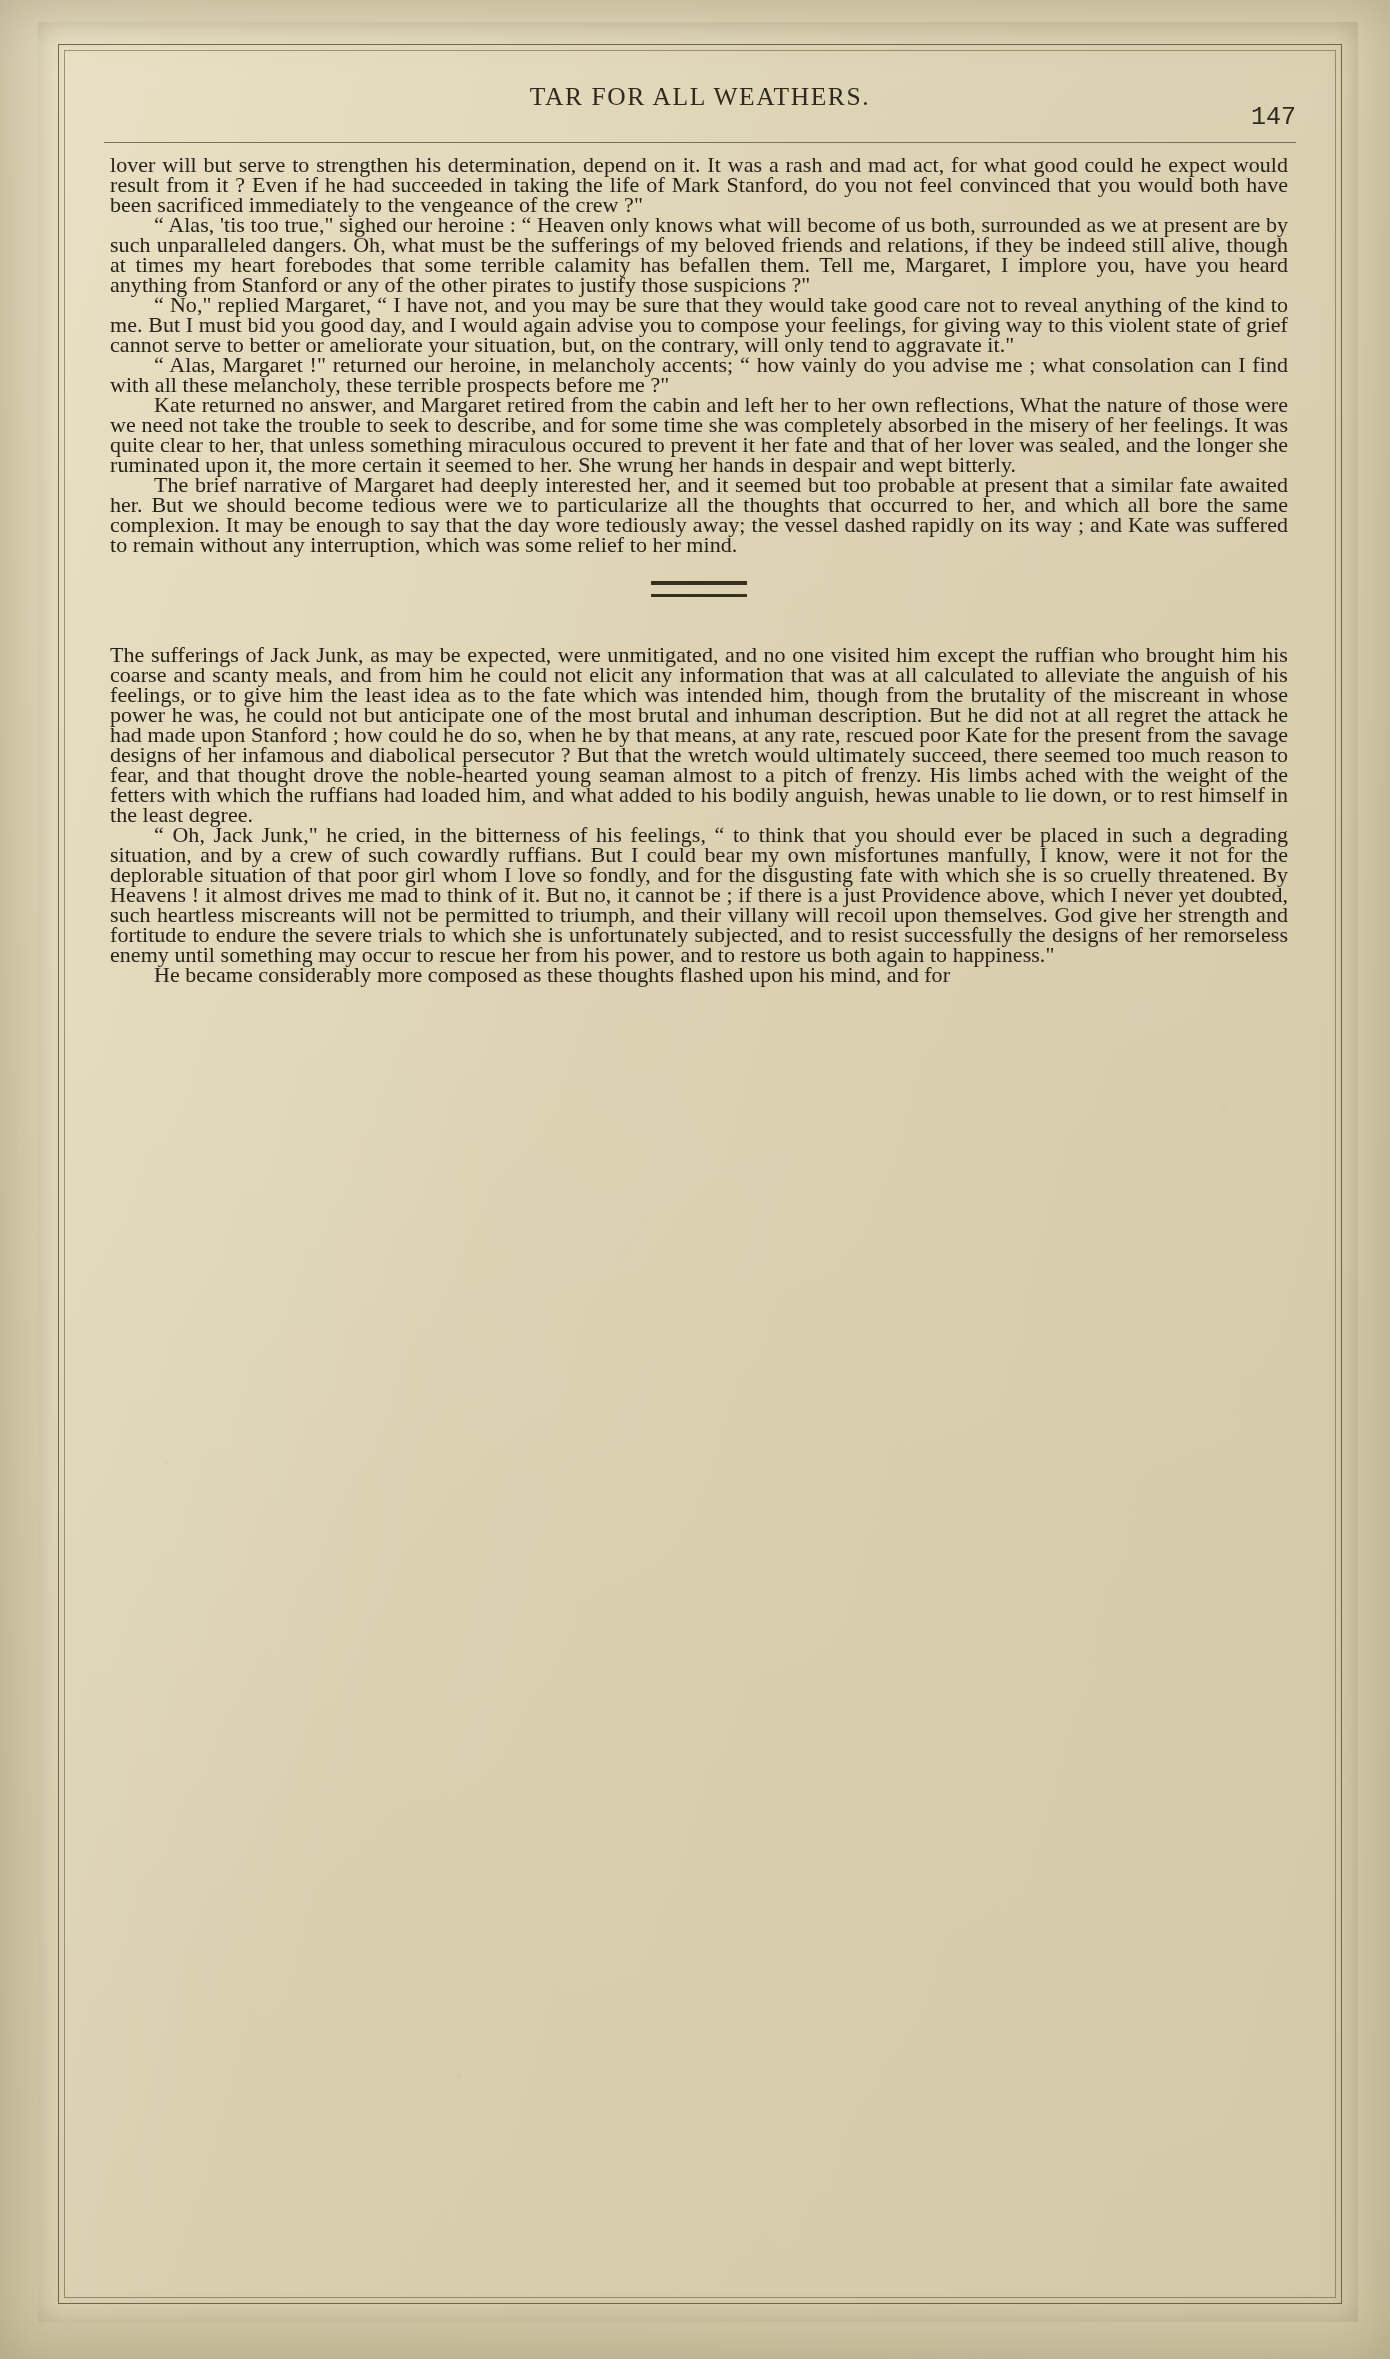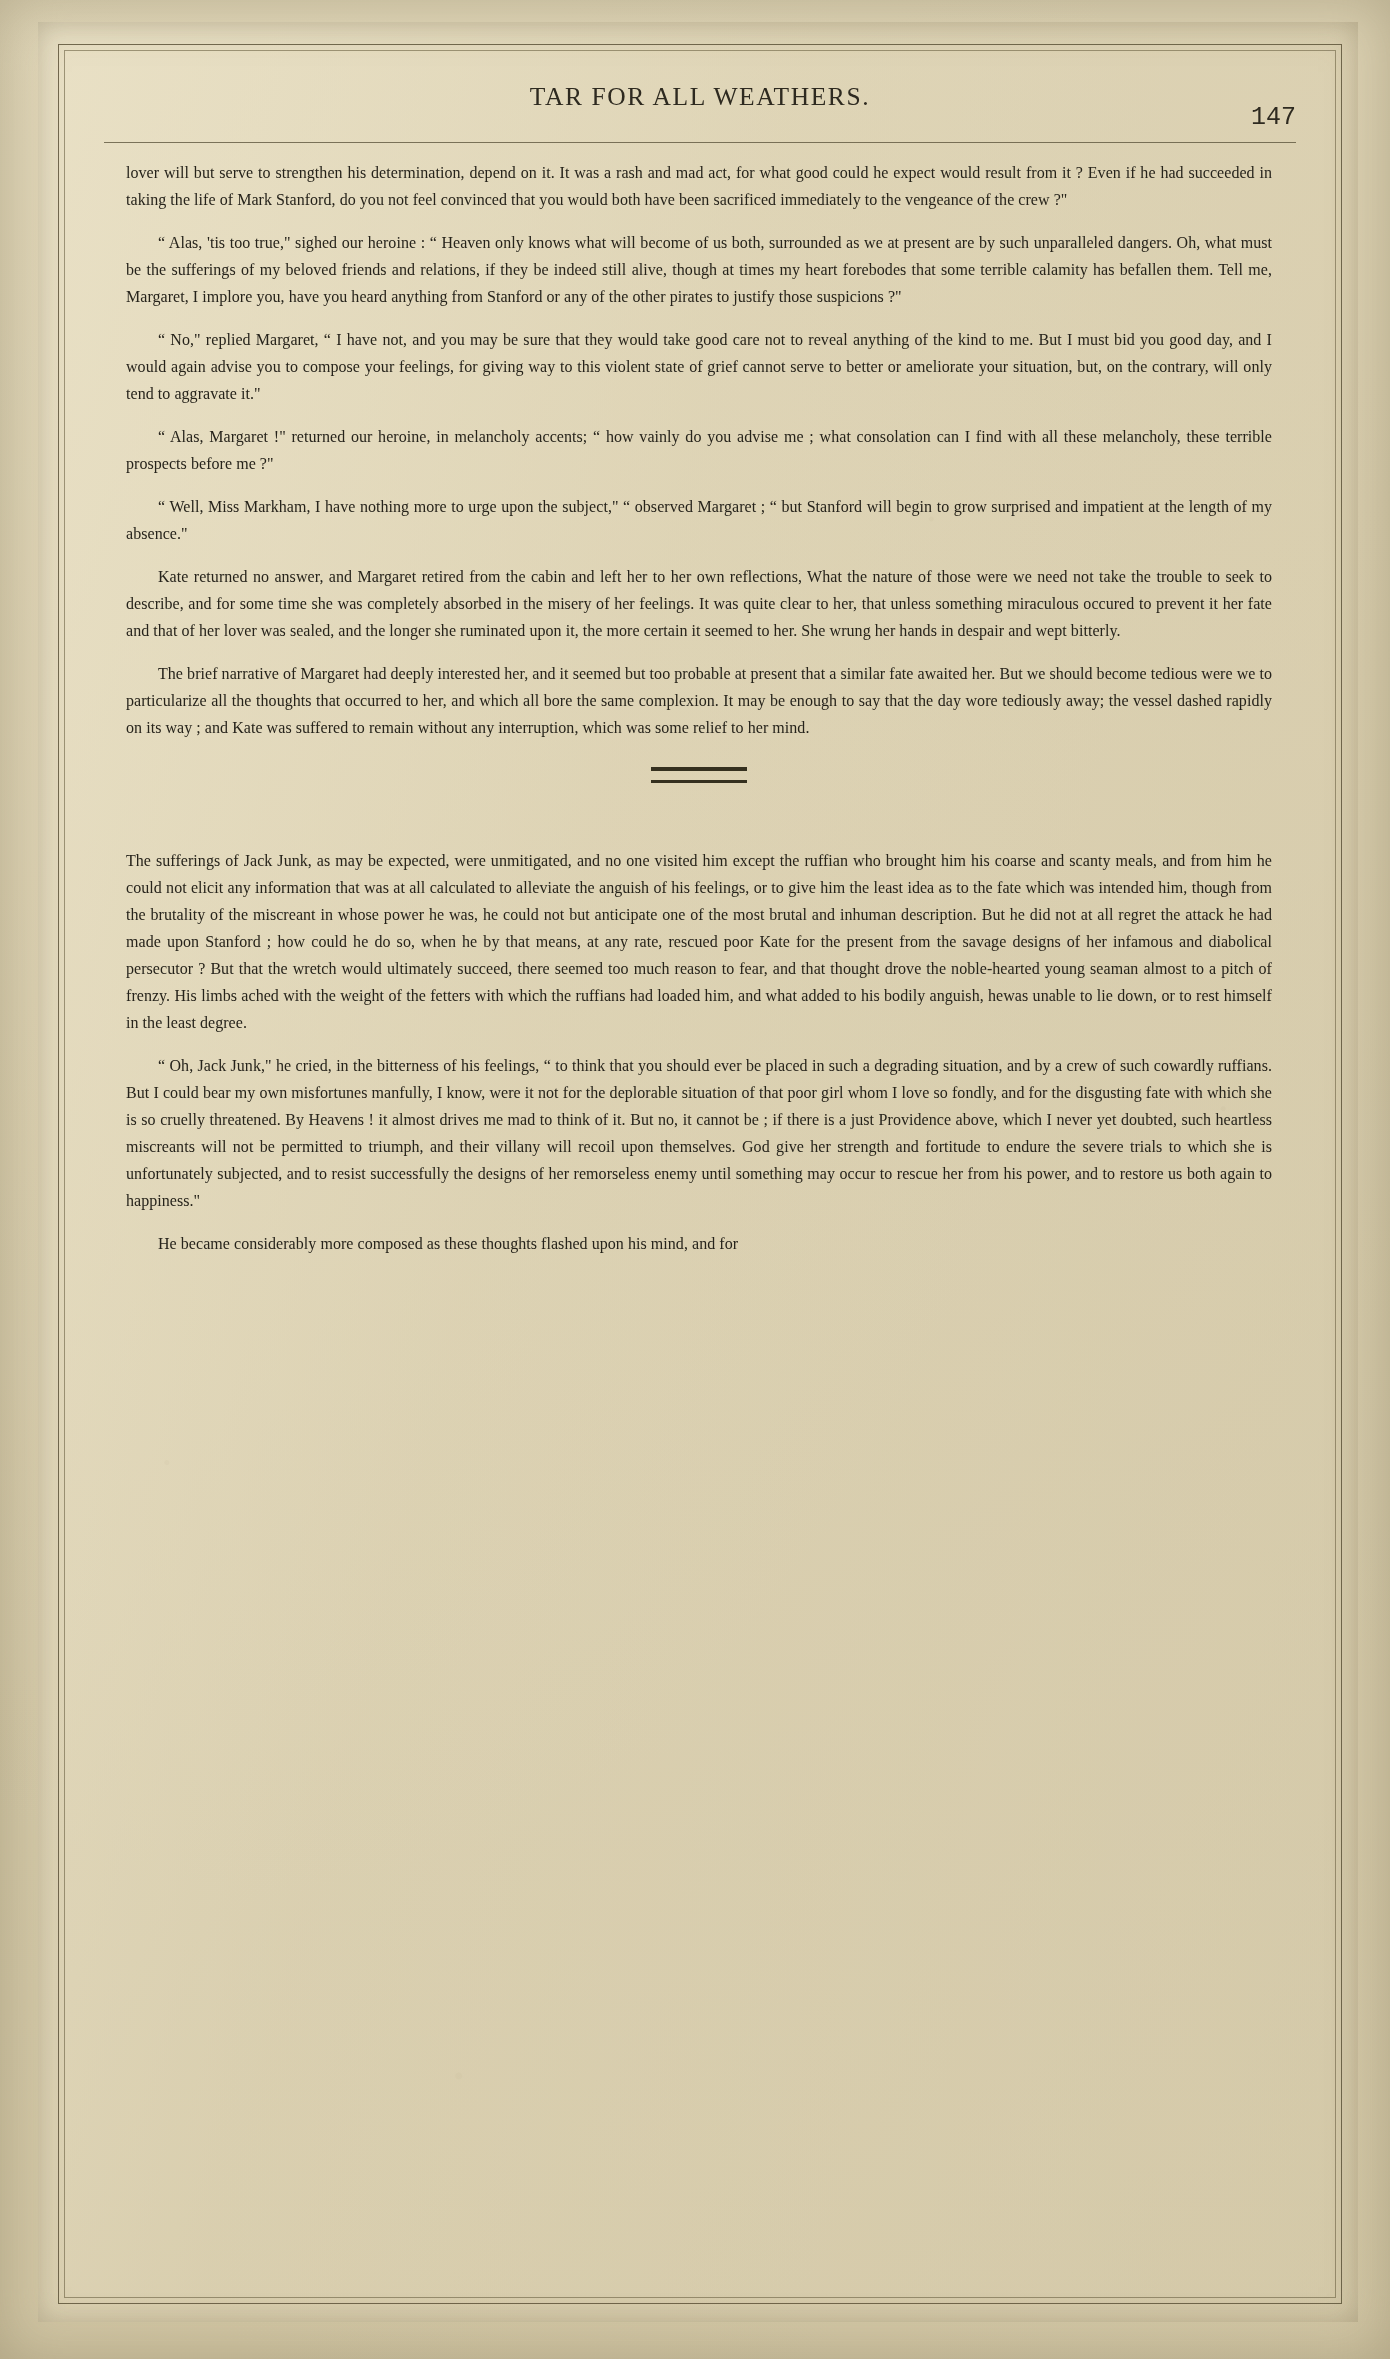--- a/index.html
+++ b/index.html
@@ -101,23 +101,23 @@
     height: 1.4px;
     background: #564e36;
     opacity: 0.75;
   }
 
   .body-text {
     width: 1178px;
     margin-left: 6px;
   }
   p.para {
-    margin: 16px;
-    font-size: 16px;
-    line-height: 27px;
+    margin: 0;
+    font-size: 22px;
+    line-height: 20px;
     color: #26231b;
     text-align: justify;
     text-indent: 2.0em;
     letter-spacing: 0.05px;
   }
   p.para.first {
     text-indent: 0;
   }
   .ornament {
     margin: 26px auto 22px auto;
@@ -175,21 +175,20 @@
       <div class="running-title">TAR FOR ALL WEATHERS.</div>
       <div class="folio">147</div>
     </div>
     <div class="header-rule"></div>
 
     <div class="body-text">
       <p class="para first">lover will but serve to strengthen his determination, depend on it. It was a rash and mad act, for what good could he expect would result from it ? Even if he had succeeded in taking the life of Mark Stanford, do you not feel convinced that you would both have been sacrificed immediately to the vengeance of the crew ?"</p>
       <p class="para">“ Alas, 'tis too true," sighed our heroine : “ Heaven only knows what will become of us both, surrounded as we at present are by such unparalleled dangers. Oh, what must be the sufferings of my beloved friends and relations, if they be indeed still alive, though at times my heart forebodes that some terrible calamity has befallen them. Tell me, Margaret, I implore you, have you heard anything from Stanford or any of the other pirates to justify those suspicions ?"</p>
       <p class="para">“ No," replied Margaret, “ I have not, and you may be sure that they would take good care not to reveal anything of the kind to me. But I must bid you good day, and I would again advise you to compose your feelings, for giving way to this violent state of grief cannot serve to better or ameliorate your situation, but, on the contrary, will only tend to aggravate it."</p>
       <p class="para">“ Alas, Margaret !" returned our heroine, in melancholy accents; “ how vainly do you advise me ; what consolation can I find with all these melancholy, these terrible prospects before me ?"</p>
-      <p class="para">“ Well, Miss Markham, I have nothing more to urge upon the subject," “ observed Margaret ; “ but Stanford will begin to grow surprised and impatient at the length of my absence."</p>
       <p class="para">Kate returned no answer, and Margaret retired from the cabin and left her to her own reflections, What the nature of those were we need not take the trouble to seek to describe, and for some time she was completely absorbed in the misery of her feelings. It was quite clear to her, that unless something miraculous occured to prevent it her fate and that of her lover was sealed, and the longer she ruminated upon it, the more certain it seemed to her. She wrung her hands in despair and wept bitterly.</p>
       <p class="para">The brief narrative of Margaret had deeply interested her, and it seemed but too probable at present that a similar fate awaited her. But we should become tedious were we to particularize all the thoughts that occurred to her, and which all bore the same complexion. It may be enough to say that the day wore tediously away; the vessel dashed rapidly on its way ; and Kate was suffered to remain without any interruption, which was some relief to her mind.</p>
 
       <div class="ornament"></div>
 
       <div class="after-sub"></div>
 
       <p class="para first dropcapline">The sufferings of Jack Junk, as may be expected, were unmitigated, and no one visited him except the ruffian who brought him his coarse and scanty meals, and from him he could not elicit any information that was at all calculated to alleviate the anguish of his feelings, or to give him the least idea as to the fate which was intended him, though from the brutality of the miscreant in whose power he was, he could not but anticipate one of the most brutal and inhuman description. But he did not at all regret the attack he had made upon Stanford ; how could he do so, when he by that means, at any rate, rescued poor Kate for the present from the savage designs of her infamous and diabolical persecutor ? But that the wretch would ultimately succeed, there seemed too much reason to fear, and that thought drove the noble-hearted young seaman almost to a pitch of frenzy. His limbs ached with the weight of the fetters with which the ruffians had loaded him, and what added to his bodily anguish, hewas unable to lie down, or to rest himself in the least degree.</p>
       <p class="para">“ Oh, Jack Junk," he cried, in the bitterness of his feelings, “ to think that you should ever be placed in such a degrading situation, and by a crew of such cowardly ruffians. But I could bear my own misfortunes manfully, I know, were it not for the deplorable situation of that poor girl whom I love so fondly, and for the disgusting fate with which she is so cruelly threatened. By Heavens ! it almost drives me mad to think of it. But no, it cannot be ; if there is a just Providence above, which I never yet doubted, such heartless miscreants will not be permitted to triumph, and their villany will recoil upon themselves. God give her strength and fortitude to endure the severe trials to which she is unfortunately subjected, and to resist successfully the designs of her remorseless enemy until something may occur to rescue her from his power, and to restore us both again to happiness."</p>
       <p class="para">He became considerably more composed as these thoughts flashed upon his mind, and for</p>

